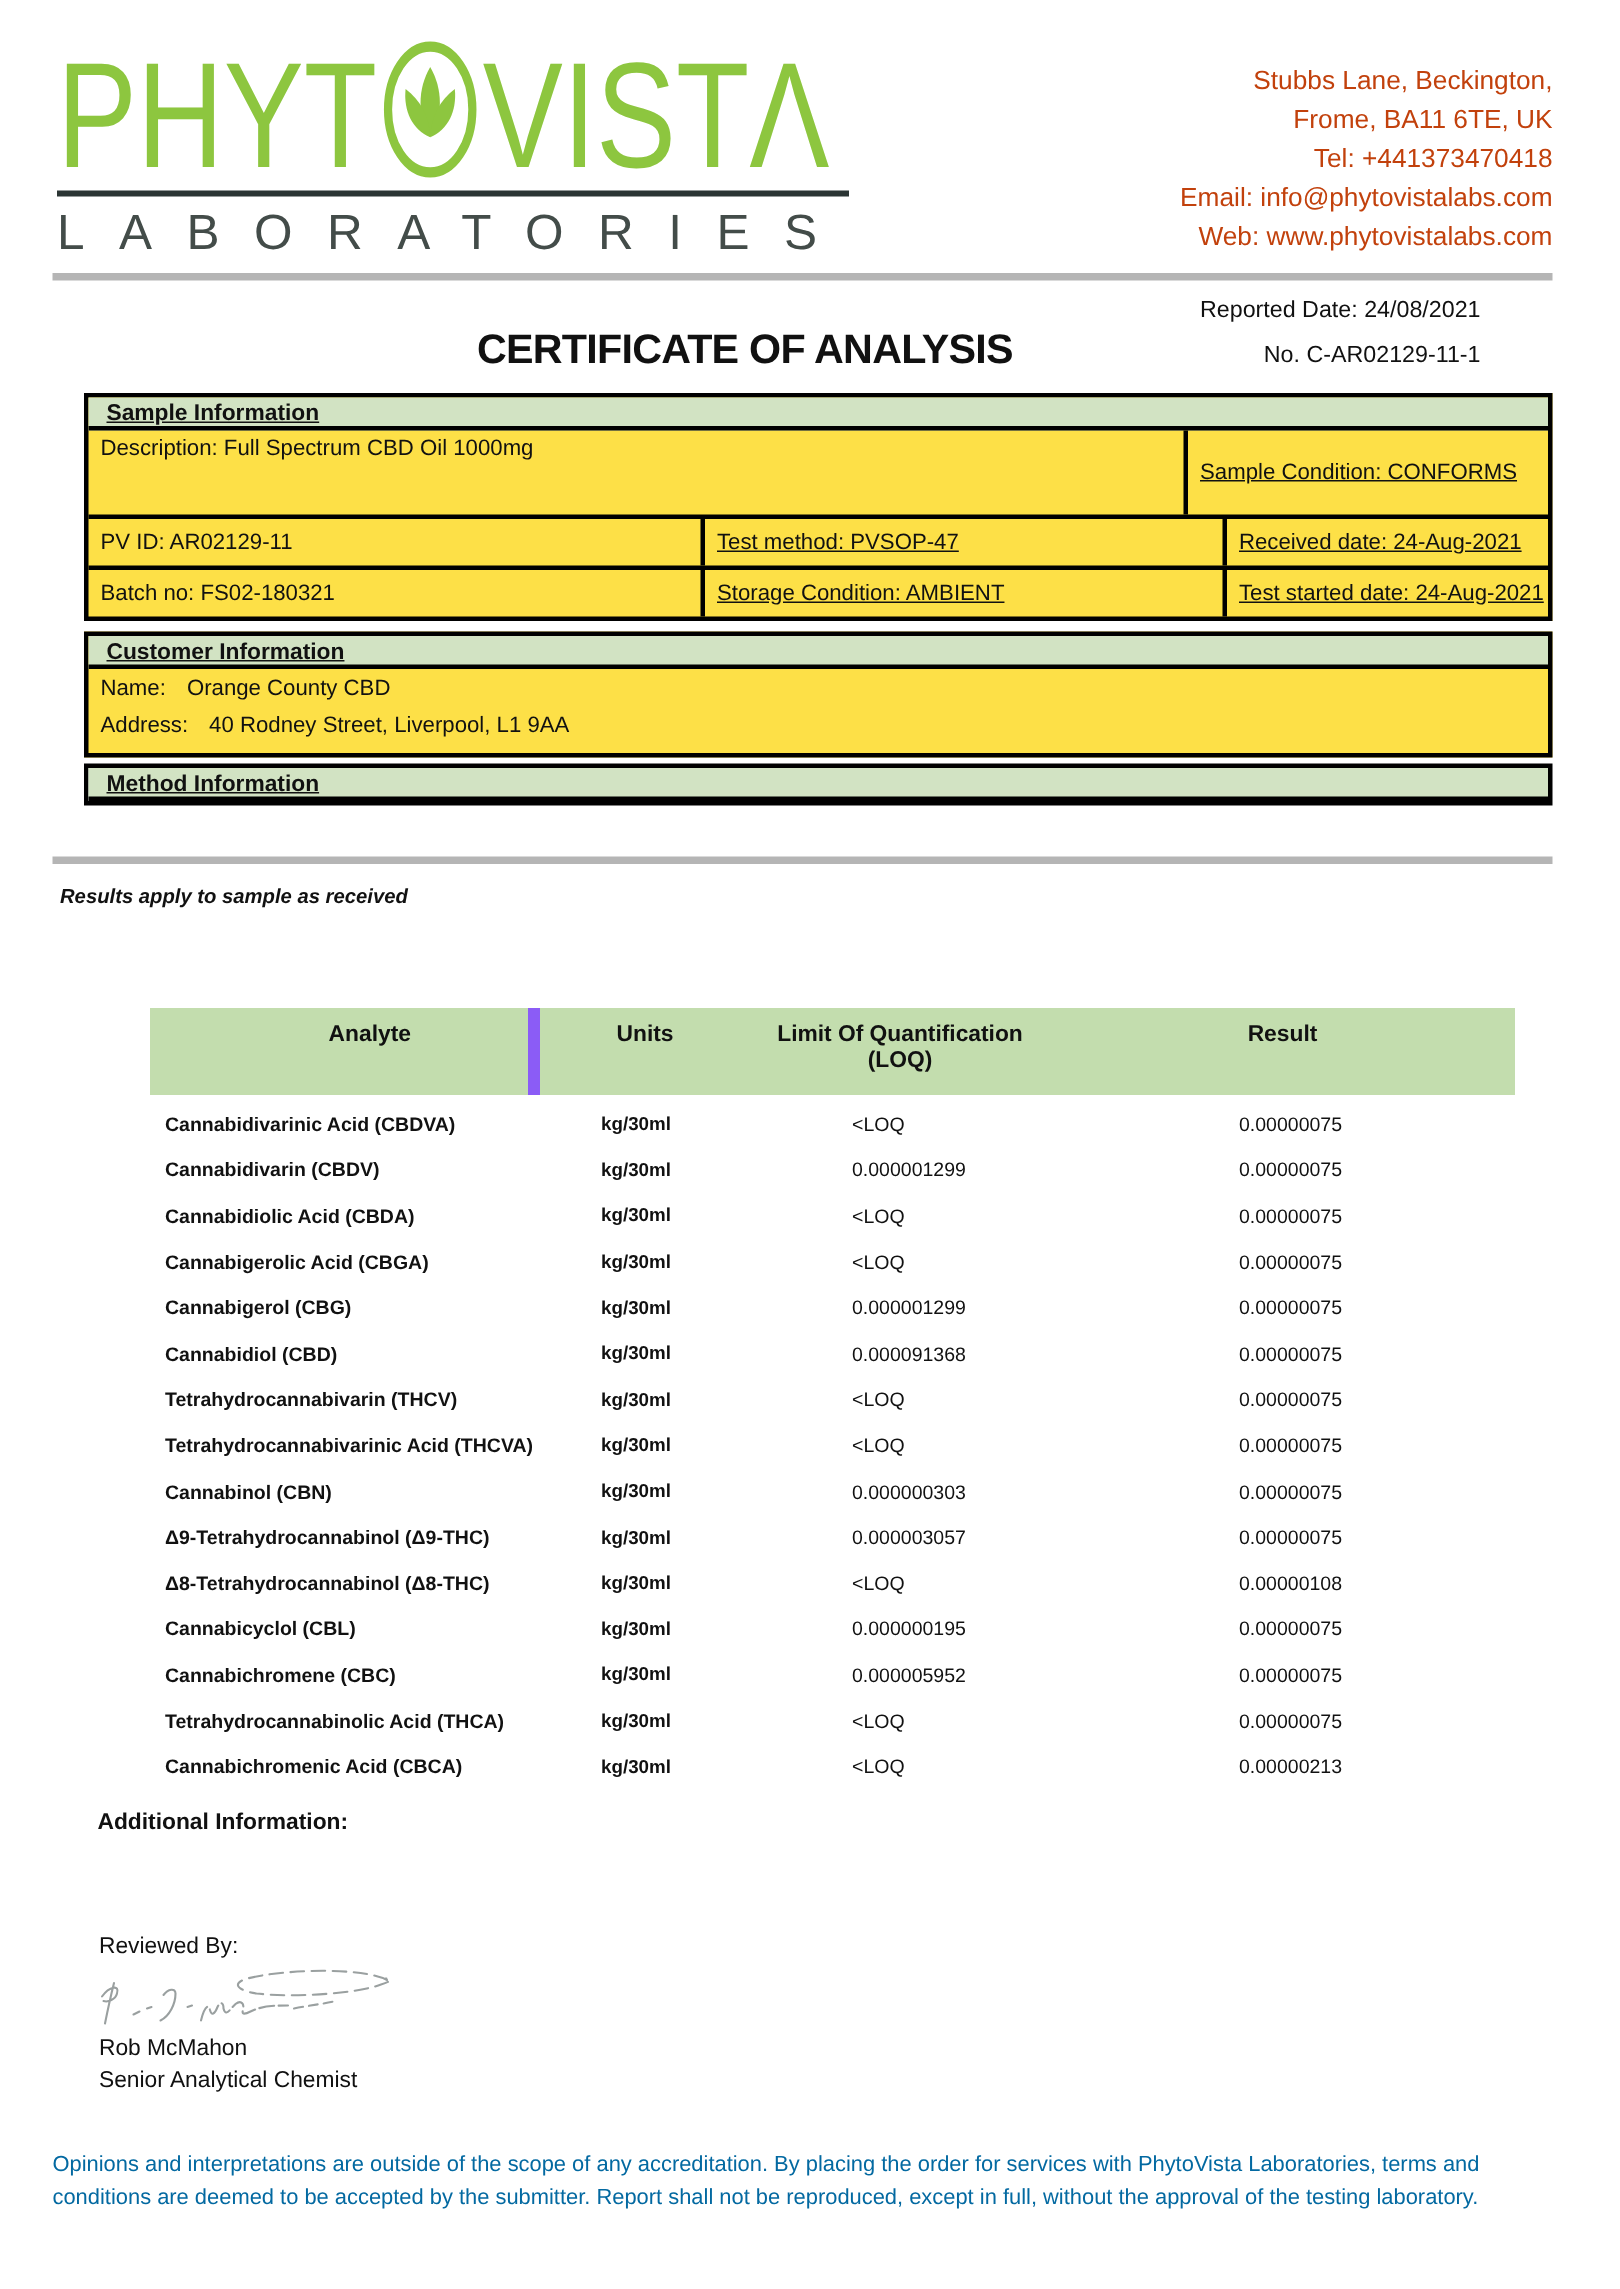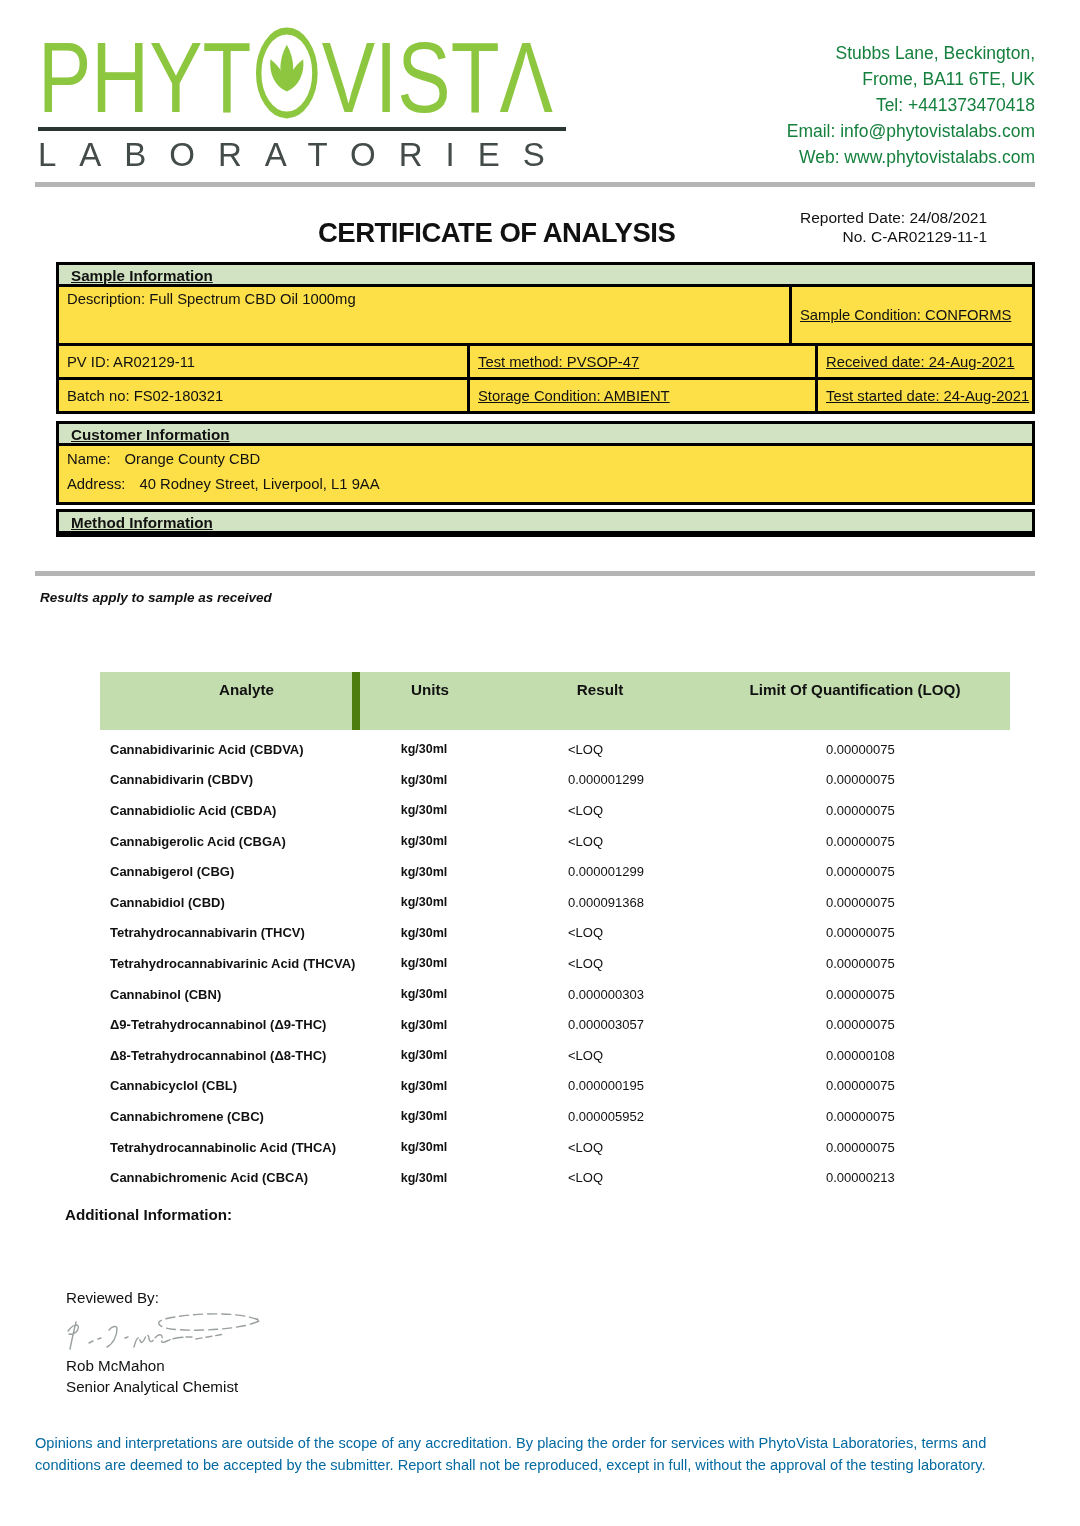--- a/index.html
+++ b/index.html
@@ -23,27 +23,27 @@
     transform:scaleX(0.80);transform-origin:left center;white-space:nowrap;
   }
   .logo-word .oicon{margin:0 3px;}
   .logo-rule{width:528px;height:4px;background:#2b3534;margin-top:7px;}
   .logo-sub{
     margin-top:5px;font-size:33px;color:var(--logo-sub);
     letter-spacing:23px;white-space:nowrap;font-weight:400;
   }
   .contact-block{
     position:absolute;top:40px;right:45px;text-align:right;
-    font-size:17.5px;line-height:26px;color:#15803d;
+    font-size:17.5px;line-height:26px;color:#c2410c;
   }
   .gray-bar{position:absolute;left:35px;width:1000px;height:5px;background:#b5b5b5;}
   .gray-bar-1{top:182px;}
   .gray-bar-2{top:571px;}
   
-  .reported-date{position:absolute;top:209px;right:93px;font-size:15.5px;}
+  .reported-date{position:absolute;top:198px;right:93px;font-size:15.5px;}
   .doc-number{position:absolute;top:228px;right:93px;font-size:15.5px;}
   .coa-title{position:absolute;top:217px;left:318px;font-size:27.5px;font-weight:bold;letter-spacing:-0.5px;}
   
   .info-sections{position:absolute;left:35px;top:262px;width:1000px;font-size:14.8px;}
   .info-block{border:3px solid #000;background:#fde047;margin-left:21px;}
   .sec-head{
     background:var(--band-green);border-bottom:3px solid #000;
     font-weight:bold;text-decoration:underline;font-size:15.2px;
     padding:2px 0 2px 12px;height:22px;line-height:17px;
   }
@@ -61,21 +61,21 @@
   .block-gap1{height:7px;}
   .block-gap2{height:4px;}
   
   .results-note{position:absolute;left:40px;top:590px;font-size:13.5px;font-weight:bold;font-style:italic;}
   .results-table{position:absolute;left:100px;top:672px;width:910px;font-size:13px;}
   .rt-header{display:grid;grid-template-columns:260px 140px 200px 310px;height:58px;}
   .rt-hcell{
     background:var(--thead-green);font-weight:bold;font-size:15.2px;
     text-align:center;padding-top:9px;
   }
-  .rt-hcell:first-child{border-right:8px solid #4d7c0f;padding-left:41px;}
+  .rt-hcell:first-child{border-right:8px solid #8b5cf6;padding-left:41px;}
   .rt-body{margin-top:4px;}
   .rt-row{display:grid;grid-template-columns:260px 140px 200px 310px;height:30.6px;align-items:center;}
   .rt-cell{white-space:nowrap;}
   .rt-c1{font-weight:bold;padding-left:10px;}
   .rt-c2{font-weight:bold;text-align:center;padding-right:12px;font-size:12.5px;}
   .rt-c3{padding-left:68px;}
   .rt-c4{padding-left:126px;}
   
   .additional-info{position:absolute;left:65px;top:1206px;font-size:15.2px;font-weight:bold;}
   .reviewed-block{position:absolute;left:66px;top:1289px;font-size:15.2px;}
@@ -165,22 +165,22 @@
 </div>
 
 <div class="gray-bar gray-bar-2"></div>
 
 <div class="results-note">Results apply to sample as received</div>
 
 <div class="results-table">
   <div class="rt-header">
     <div class="rt-hcell">Analyte</div>
     <div class="rt-hcell">Units</div>
+    <div class="rt-hcell">Limit Of Quantification (LOQ)</div>
     <div class="rt-hcell">Result</div>
-    <div class="rt-hcell">Limit Of Quantification (LOQ)</div>
   </div>
   <div class="rt-body">
       <div class="rt-row">
         <div class="rt-cell rt-c1">Cannabidivarinic Acid (CBDVA)</div>
         <div class="rt-cell rt-c2">kg/30ml</div>
         <div class="rt-cell rt-c3">&lt;LOQ</div>
         <div class="rt-cell rt-c4">0.00000075</div>
       </div>
       <div class="rt-row">
         <div class="rt-cell rt-c1">Cannabidivarin (CBDV)</div>

